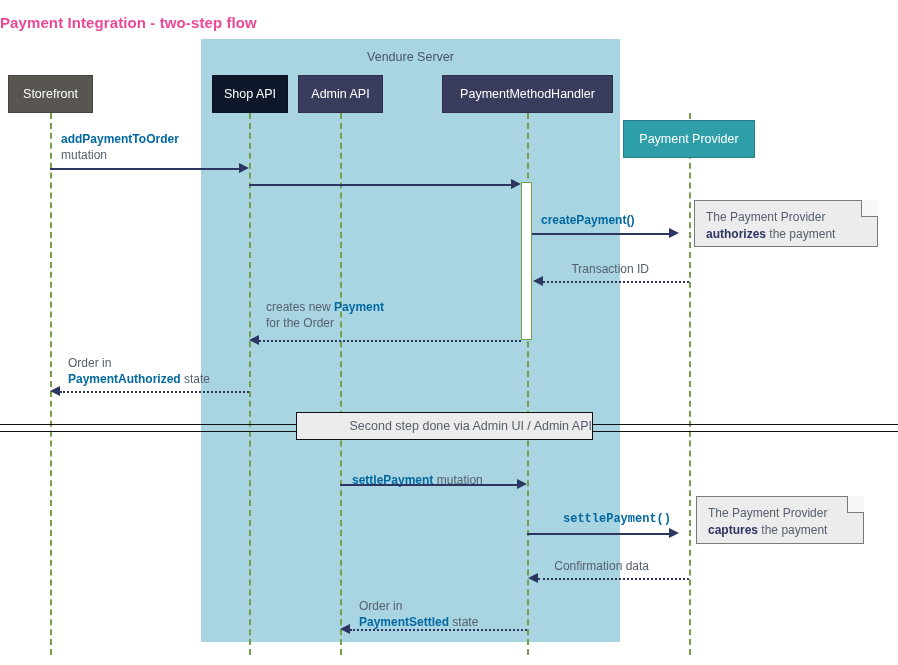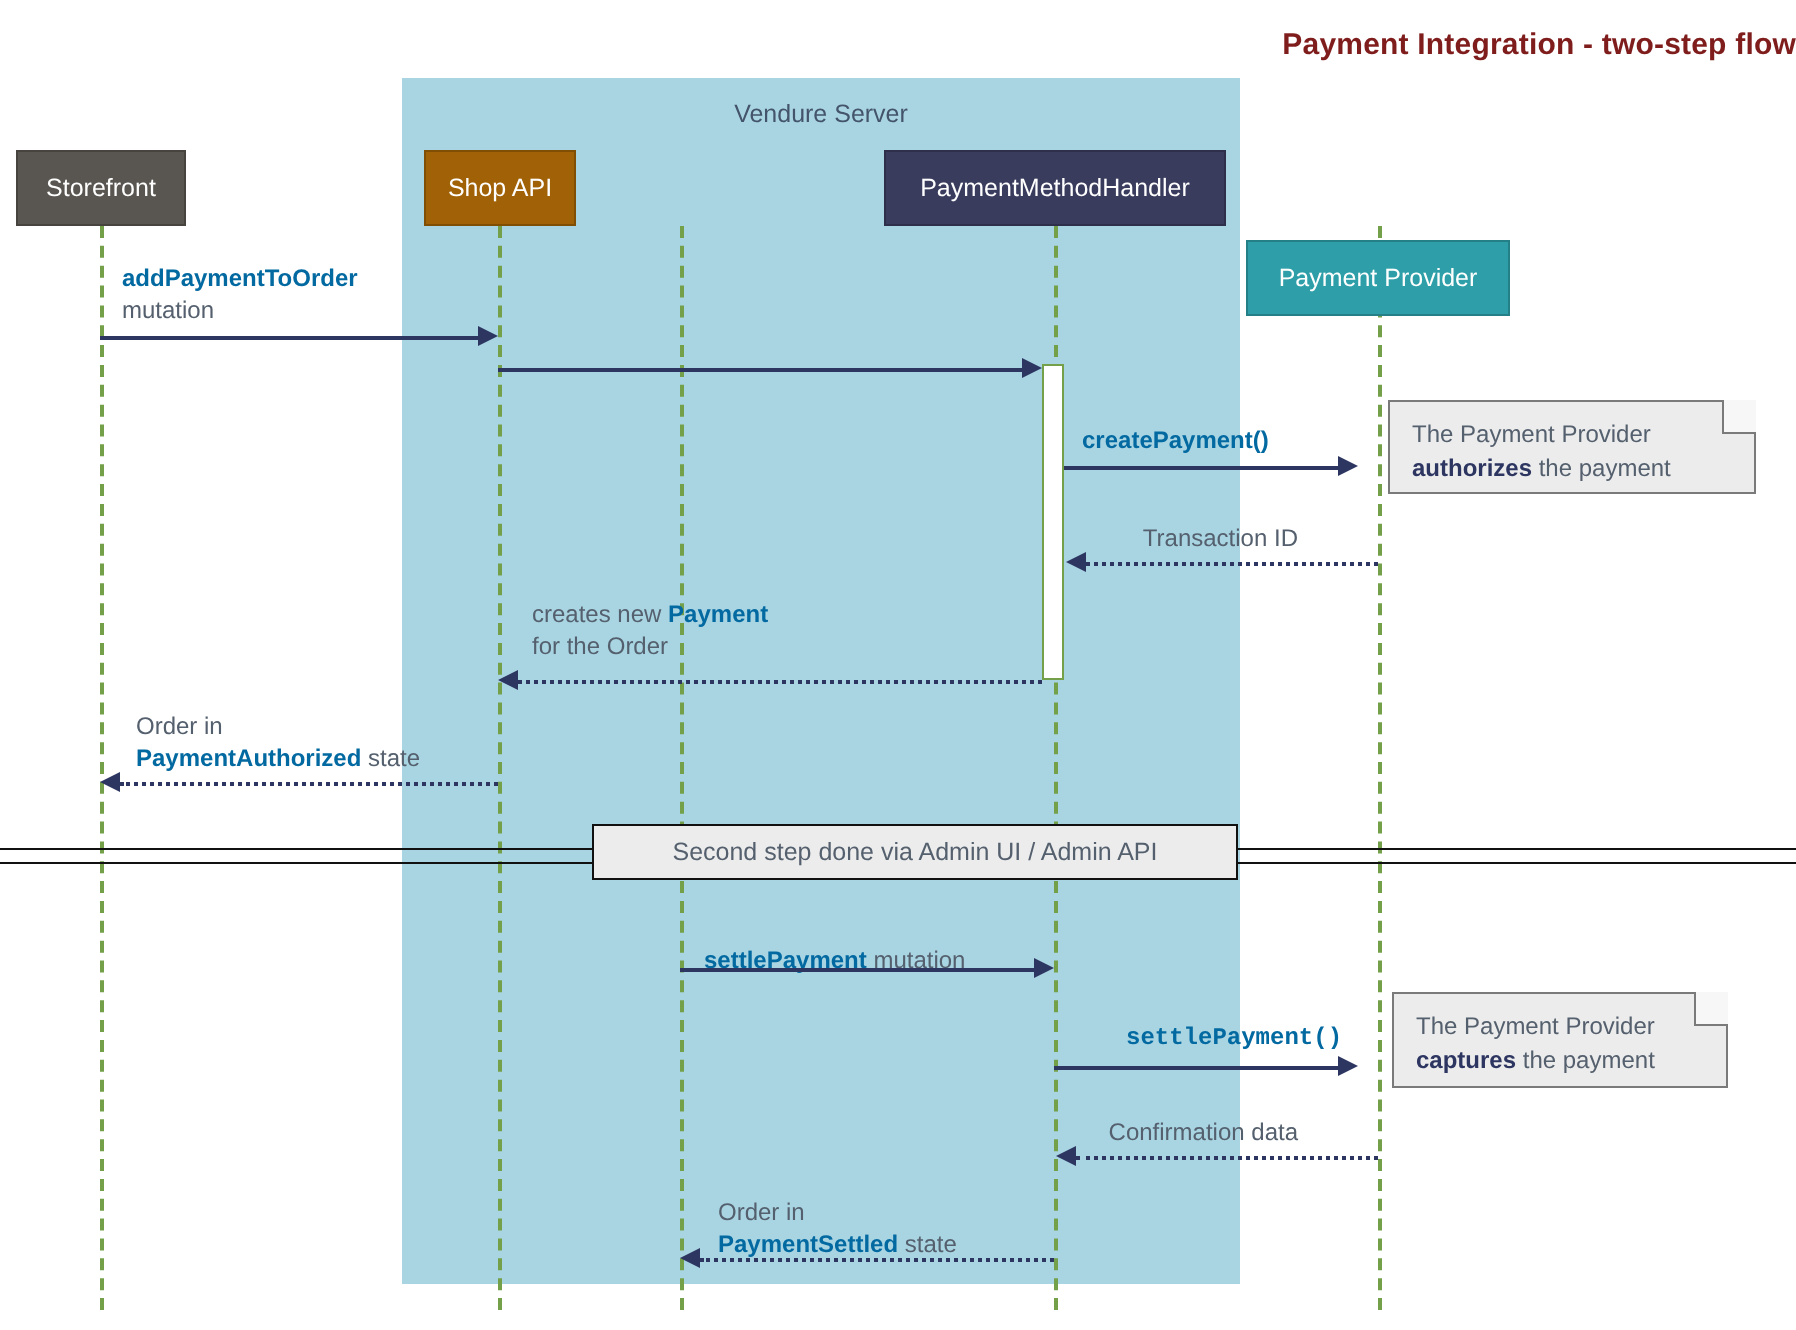--- a/index.html
+++ b/index.html
@@ -6,43 +6,43 @@
   body{
     width:898px;height:665px;background:#ffffff;
     font-family:"Liberation Sans","DejaVu Sans",sans-serif;
     color:#4a5568;overflow:hidden;position:relative;
   }
   #diagram{position:absolute;left:0;top:0;width:898px;height:665px;}
   .abs{position:absolute;}
 
   
   .diagram-title{
-    left:0;top:14px;width:898px;text-align:right;
-    font-size:15px;font-weight:bold;color:#7f1d1d;letter-spacing:.1px;
+    left:0;top:14px;width:898px;text-align:left;
+    font-size:15px;font-weight:bold;color:#ec4899;letter-spacing:.1px;
   }
 
   
   .group-panel{
     left:201px;top:39px;width:419px;height:603px;
     background:#a9d5e3;
   }
   .group-label{
     left:201px;top:50px;width:419px;text-align:center;
     font-size:12.5px;color:#44546a;
   }
 
   
   .participant{
     box-sizing:border-box;height:38px;
     display:flex;align-items:center;justify-content:center;
     color:#ffffff;font-size:12.5px;white-space:nowrap;
     border:1px solid rgba(0,0,0,.20);
   }
   .p-storefront{left:8px;top:75px;width:85px;background:#595651;}
-  .p-shop     {left:212px;top:75px;width:76px;background:#a16207;text-align:right;}
+  .p-shop     {left:212px;top:75px;width:76px;background:#0f172a;text-align:right;}
   .p-admin    {left:298px;top:75px;width:85px;background:#3a3c5e;}
   .p-handler  {left:442px;top:75px;width:171px;background:#3a3c5e;}
   .p-provider {left:623px;top:75px;width:132px;background:#2e9fa8;margin-top:45px;}
 
   
   .lifeline{
     top:113px;width:0;height:542px;
     border-left:2px dashed #74a04a;
   }
 
@@ -85,23 +85,23 @@
   .note-fold-tri{
     right:-1px;top:-1px;width:0;height:0;
     border-left:17px solid transparent;border-bottom:17px solid #ffffff;
   }
 
   
   .divider-rule{
     left:0;width:898px;height:0;border-top:1.5px solid #111111;
   }
   .divider-box{
-    left:296px;top:412px;width:323px;height:28px;box-sizing:border-box;
+    left:296px;top:412px;width:297px;height:28px;box-sizing:border-box;
     background:#ececec;border:1.5px solid #111111;
-    display:flex;align-items:center;justify-content:center;
+    display:flex;align-items:center;justify-content:flex-end;
     font-size:12.5px;color:#55606e;white-space:nowrap;
   }
 </style>
 </head>
 <body>
 
 <div id="diagram">
 
   <div class="abs diagram-title">Payment Integration - two-step flow</div>
 
@@ -113,20 +113,23 @@
   <div class="abs lifeline" style="left:340px;"></div>
   <div class="abs lifeline" style="left:527px;"></div>
   <div class="abs lifeline" style="left:689px;"></div>
 
   <div class="abs participant p-storefront">
     <span>Storefront</span>
   </div>
   <div class="abs participant p-shop">
     <span>Shop API</span>
   </div>
+  <div class="abs participant p-admin">
+    <span>Admin API</span>
+  </div>
   <div class="abs participant p-handler">
     <span>PaymentMethodHandler</span>
   </div>
   <div class="abs participant p-provider">
     <span>Payment Provider</span>
   </div>
 
   <div class="abs activation"></div>
 
   <div class="abs msg-label" style="left:61px;top:131px;">

